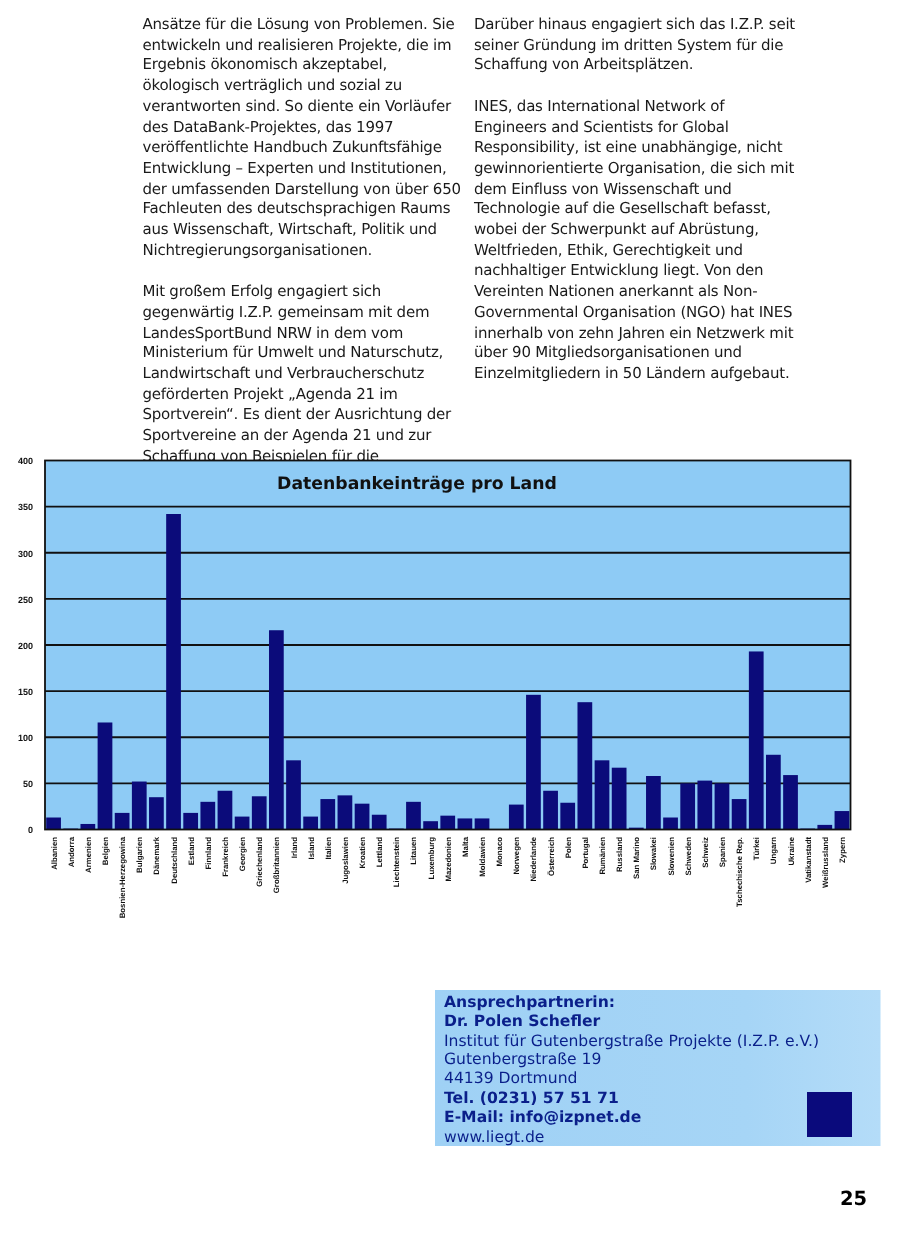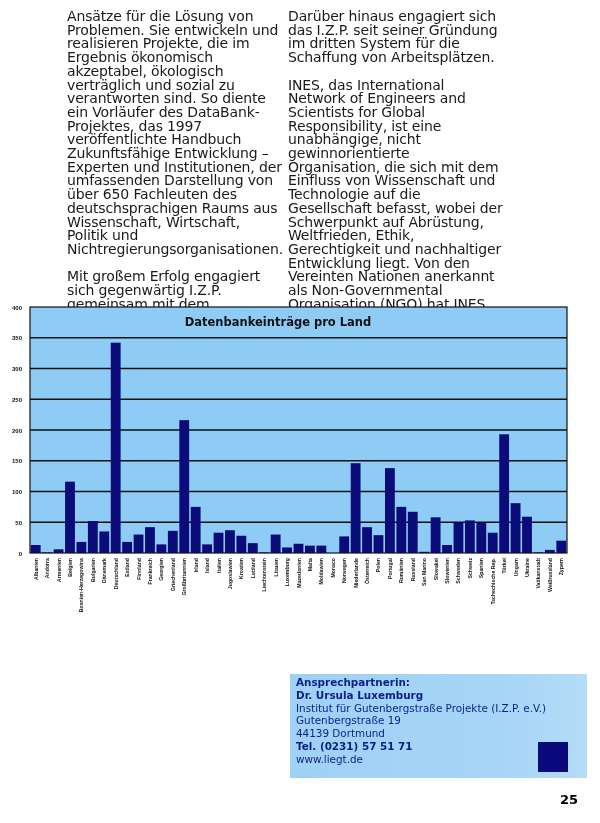--- a/index.html
+++ b/index.html
@@ -1,29 +1,29 @@
 <!DOCTYPE html>
 <html><head>
   <meta charset="utf-8">
   <style>
     html, body { margin: 0; padding: 0; }
     body {
       width: 600px; height: 823px; background: #ffffff; position: relative; overflow: hidden;
       font-family: "DejaVu Sans", "Liberation Sans", sans-serif; color: #1a1a1a;
     }
-    .col { position: absolute; font-size: 14px; line-height: 13.7px; letter-spacing: -0.15px; }
+    .col { position: absolute; font-size: 10px; line-height: 13.7px; letter-spacing: -0.15px; margin-left: 28px; }
     .col p { margin: 0 0 13.7px 0; }
     #col-left { left: 67px; top: 10px; width: 215px; }
     #col-right { left: 288px; top: 10px; width: 215px; }
 
     #chart { position: absolute; left: 0; top: 296px; width: 581px; height: 340px; }
     #chart svg { display: block; }
 
     #contact-box {
-      position: absolute; left: 290px; top: 674px; width: 297px; height: 104px;
+      position: absolute; left: 290px; top: 660px; width: 297px; height: 104px;
       background: linear-gradient(90deg, #9fd1f5 0%, #a6d5f6 70%, #b4dcf8 100%);
     }
     #contact-text { position: absolute; left: 6px; top: 2px; font-size: 10.4px; line-height: 12.8px; color: #0a1f8a; }
     #contact-text .b { font-weight: bold; }
     #contact-square { position: absolute; left: 248px; top: 68px; width: 30px; height: 30px; background: #0a0a7c; }
 
     #page-number { position: absolute; left: 560px; top: 792px; font-size: 13px; font-weight: bold; color: #000000; }
   </style>
 </head>
 <body>
@@ -160,23 +160,24 @@
         <text x="0" y="0" transform="translate(563.2872340425531,262) rotate(-90)" text-anchor="end" font-size="5.2" font-weight="bold" fill="#111" font-family="Liberation Sans, sans-serif">Zypern</text>
       </g>
     <rect id="plot-frame" x="30" y="11" width="537" height="246" fill="none" stroke="#111" stroke-width="1.2"></rect>
     <text id="chart-title" x="278" y="30" text-anchor="middle" font-size="11.5" font-weight="bold" fill="#111" font-family="DejaVu Sans, sans-serif">Datenbankeinträge pro Land</text>
   </svg>
 </div>
 
 <div id="contact-box">
   <div id="contact-text">
     <div class="b">Ansprechpartnerin:</div>
-    <div class="b">Dr. Ursula Luxemburg</div>
+    <div class="b">Dr. Polen Schefler</div>
     <div>Institut für Gutenbergstraße Projekte (I.Z.P. e.V.)</div>
     <div>Gutenbergstraße 19</div>
     <div>44139 Dortmund</div>
     <div class="b">Tel. (0231) 57 51 71</div>
+    <div class="b">E-Mail: info@izpnet.de</div>
     <div>www.liegt.de</div>
   </div>
   <div id="contact-square"></div>
 </div>
 
 <div id="page-number">25</div>
 
 </body></html>

